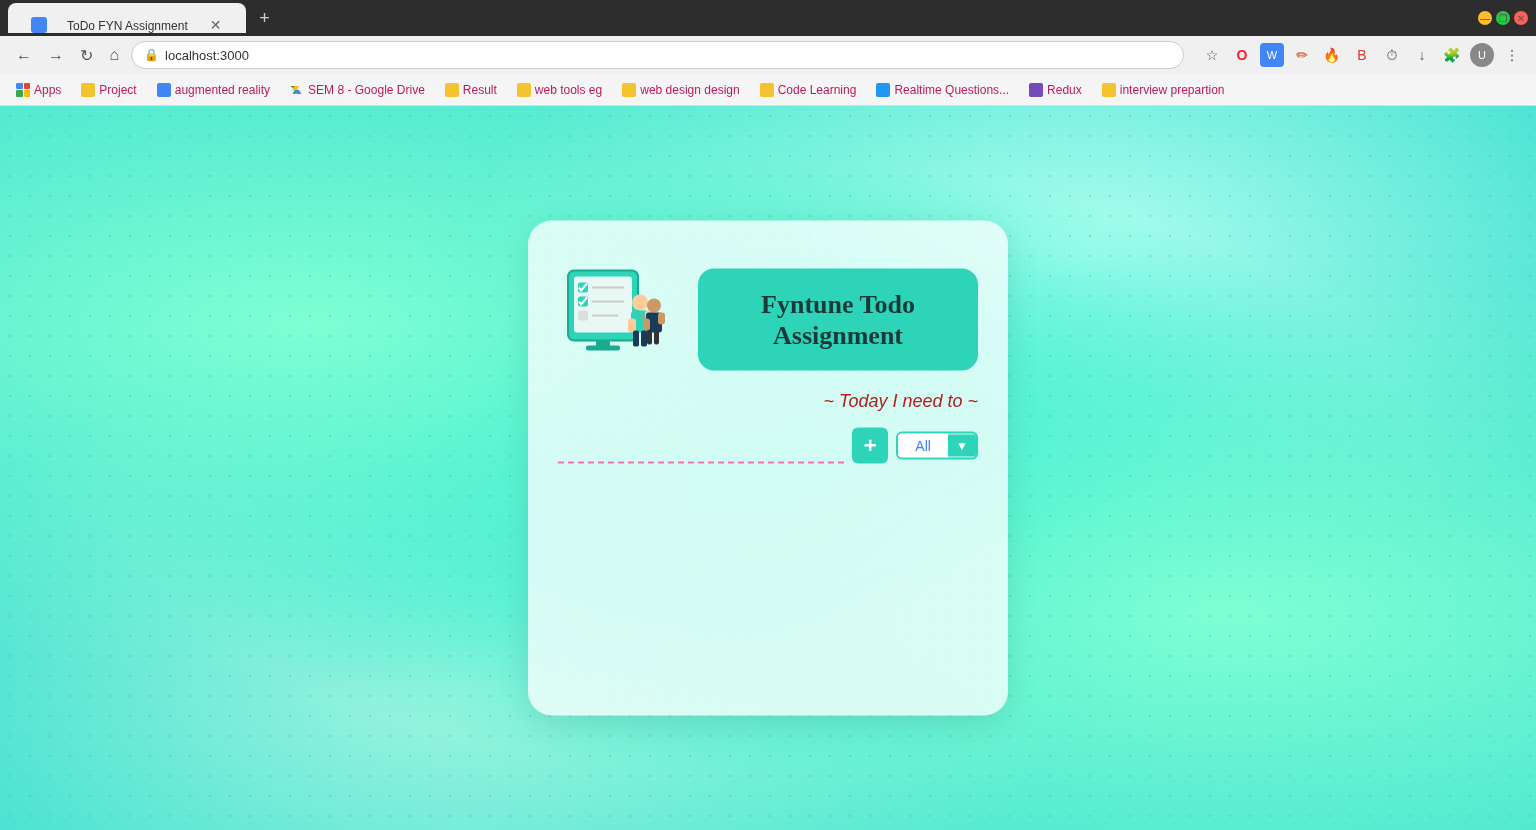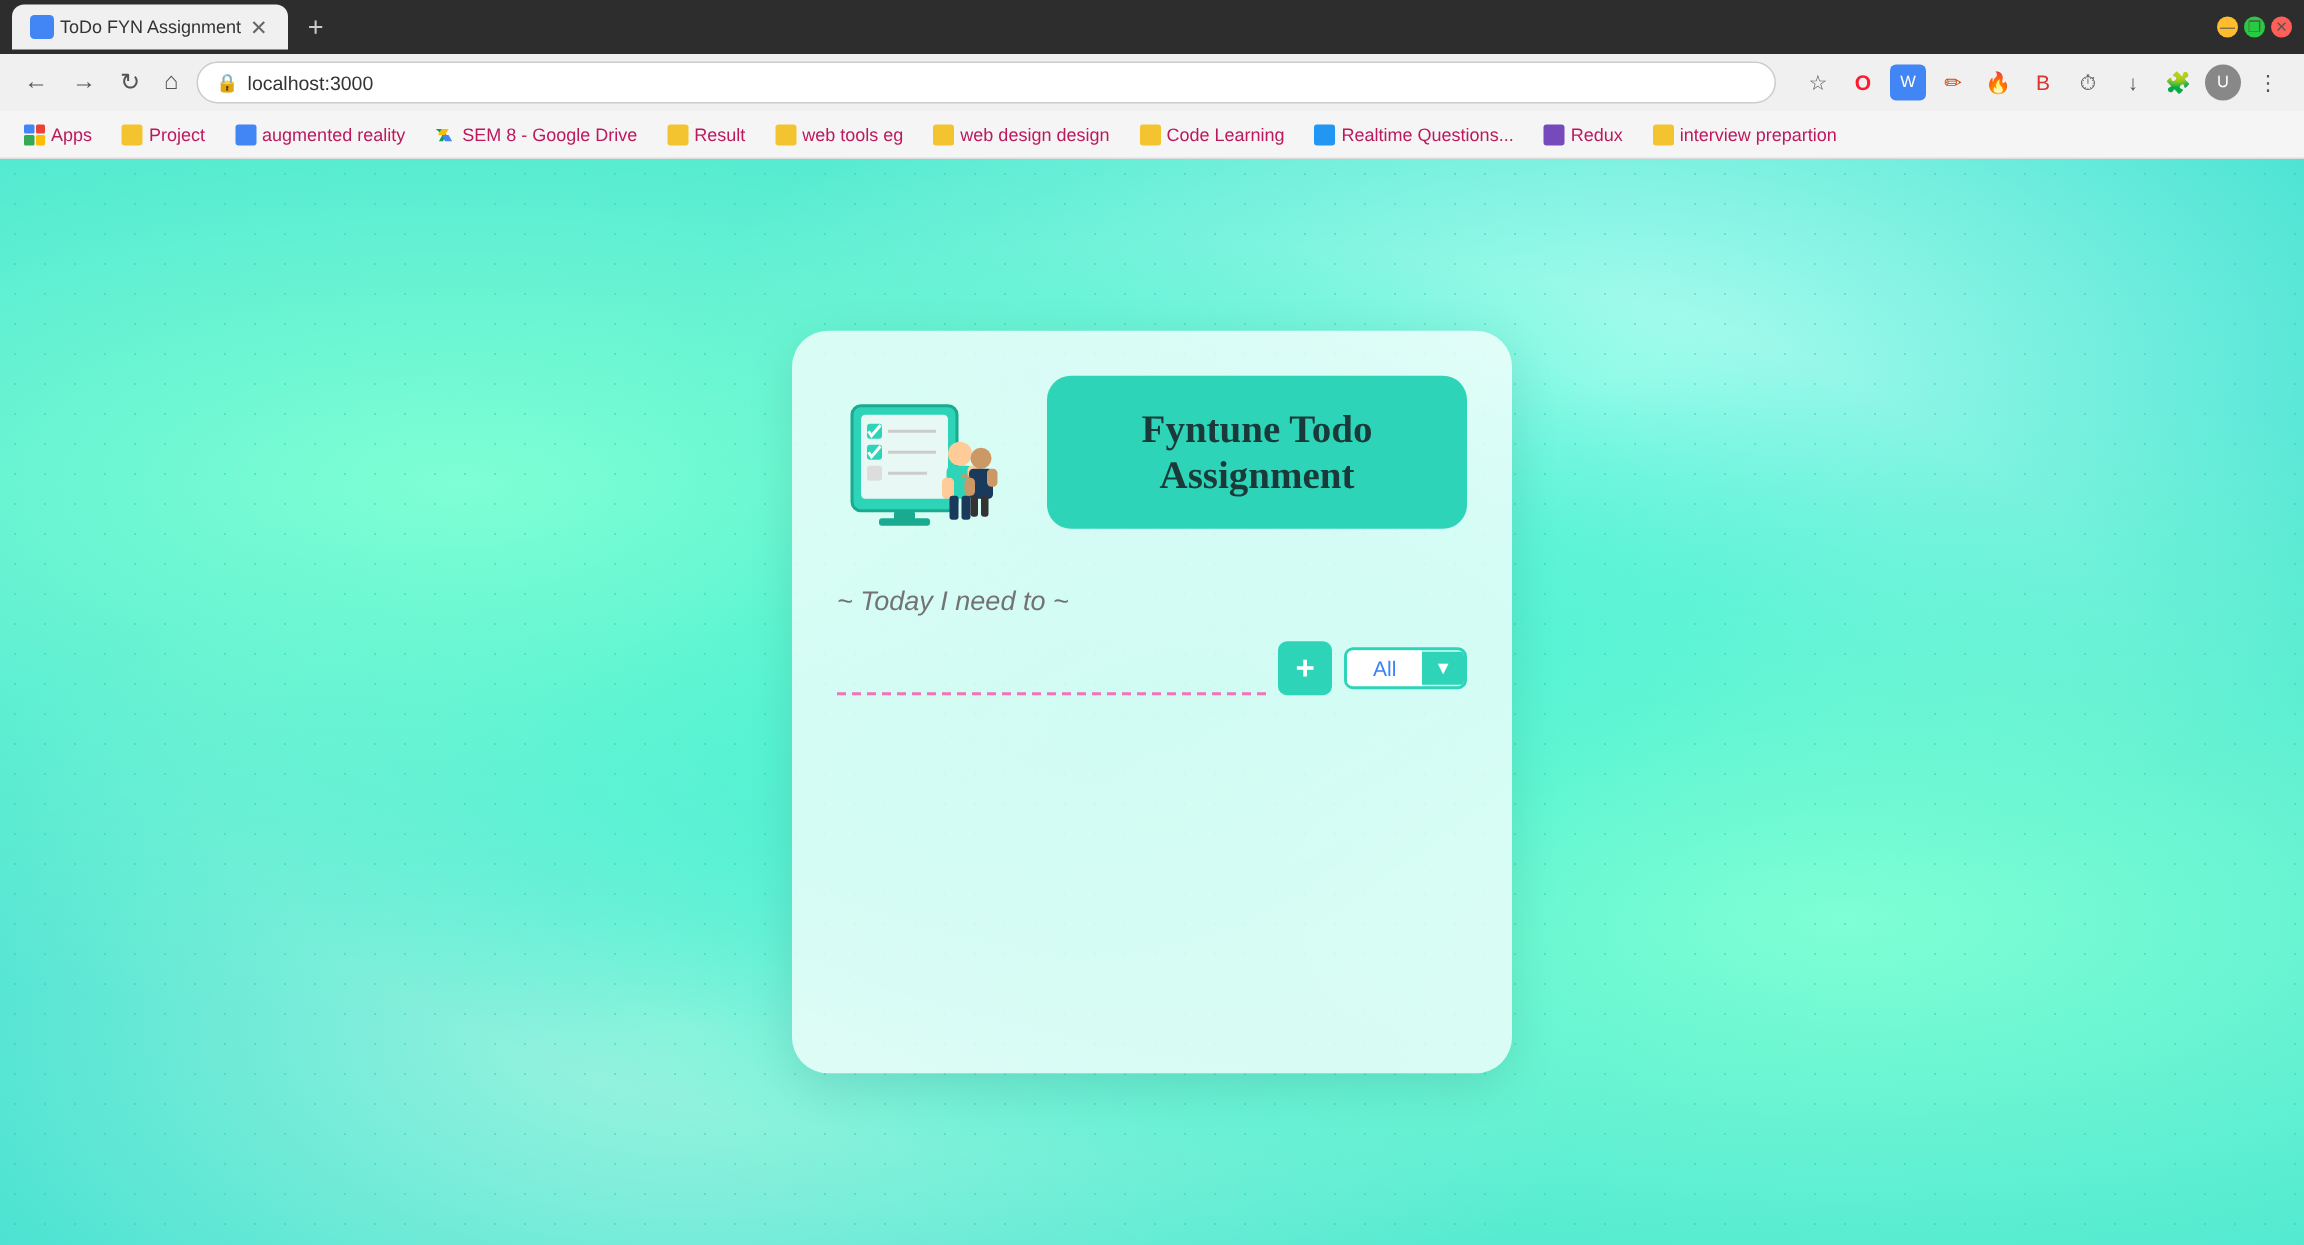--- a/index.html
+++ b/index.html
@@ -22,28 +22,28 @@
       background: #2d2d2d;
       height: 36px;
       display: flex;
       align-items: center;
       padding: 0 8px;
       gap: 4px;
     }
 
     .tab {
       display: flex;
-      align-items: center;
+      align-items: flex-end;
       background: #f0f0f0;
       border-radius: 8px 8px 0 0;
-      padding: 0 12px;
+      padding: 0 23px;
       height: 30px;
       font-size: 12px;
       color: #333;
-      gap: 4px;
+      gap: 20px;
       min-width: 180px;
     }
 
     .tab-favicon {
       width: 16px;
       height: 16px;
       background: #4285f4;
       border-radius: 2px;
       display: inline-block;
       flex-shrink: 0;
@@ -215,21 +215,21 @@
       width: 480px;
       min-height: 480px;
       background: rgba(255, 255, 255, 0.75);
       border-radius: 24px;
       padding: 30px 30px 40px;
       box-shadow: 0 8px 32px rgba(0,0,0,0.1);
     }
 
     .card-header {
       display: flex;
-      align-items: flex-start;
+      align-items: flex-end;
       gap: 20px;
       margin-bottom: 20px;
     }
 
     .card-illustration {
       width: 120px;
       height: 120px;
       flex-shrink: 0;
       position: relative;
     }
@@ -250,23 +250,23 @@
 
     .card-title {
       font-size: 26px;
       font-weight: 800;
       color: #1a3a3a;
       line-height: 1.2;
       font-family: 'Georgia', serif;
     }
 
     .subtitle {
-      text-align: left;
+      text-align: right;
       font-size: 18px;
-      color: #737373;
+      color: #b91c1c;
       margin-bottom: 16px;
       font-style: italic;
     }
 
     .input-row {
       display: flex;
       align-items: center;
       gap: 8px;
       margin-bottom: 4px;
     }

